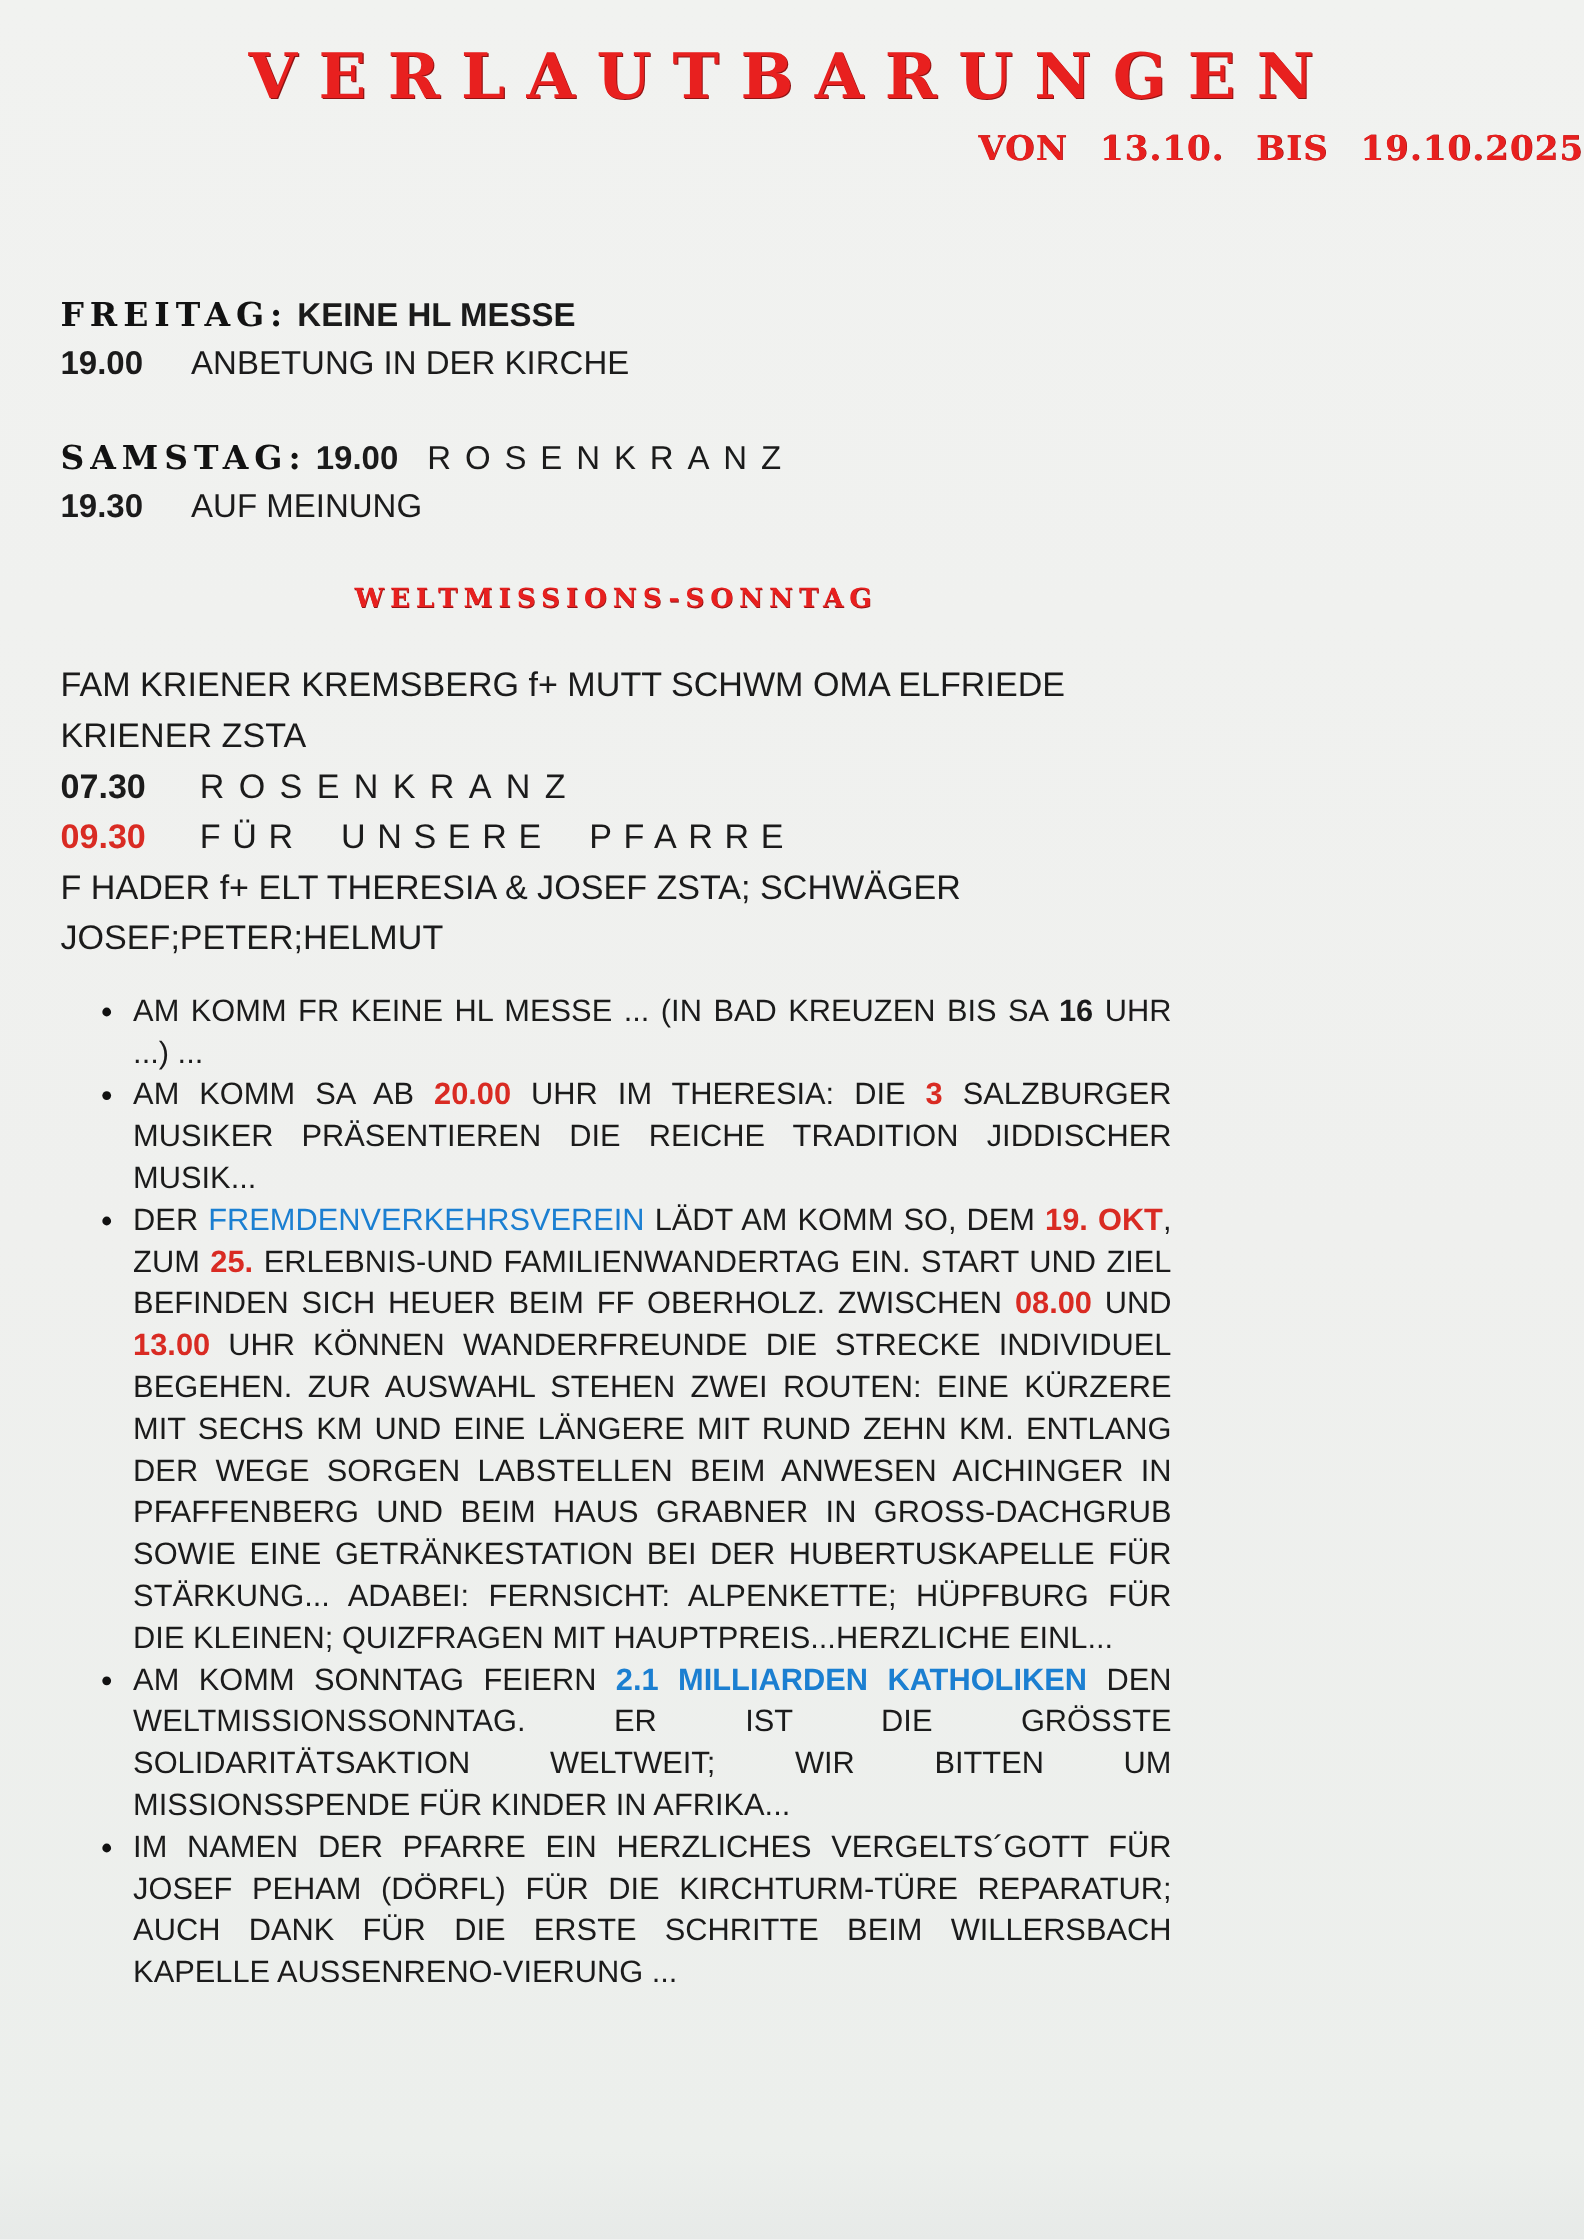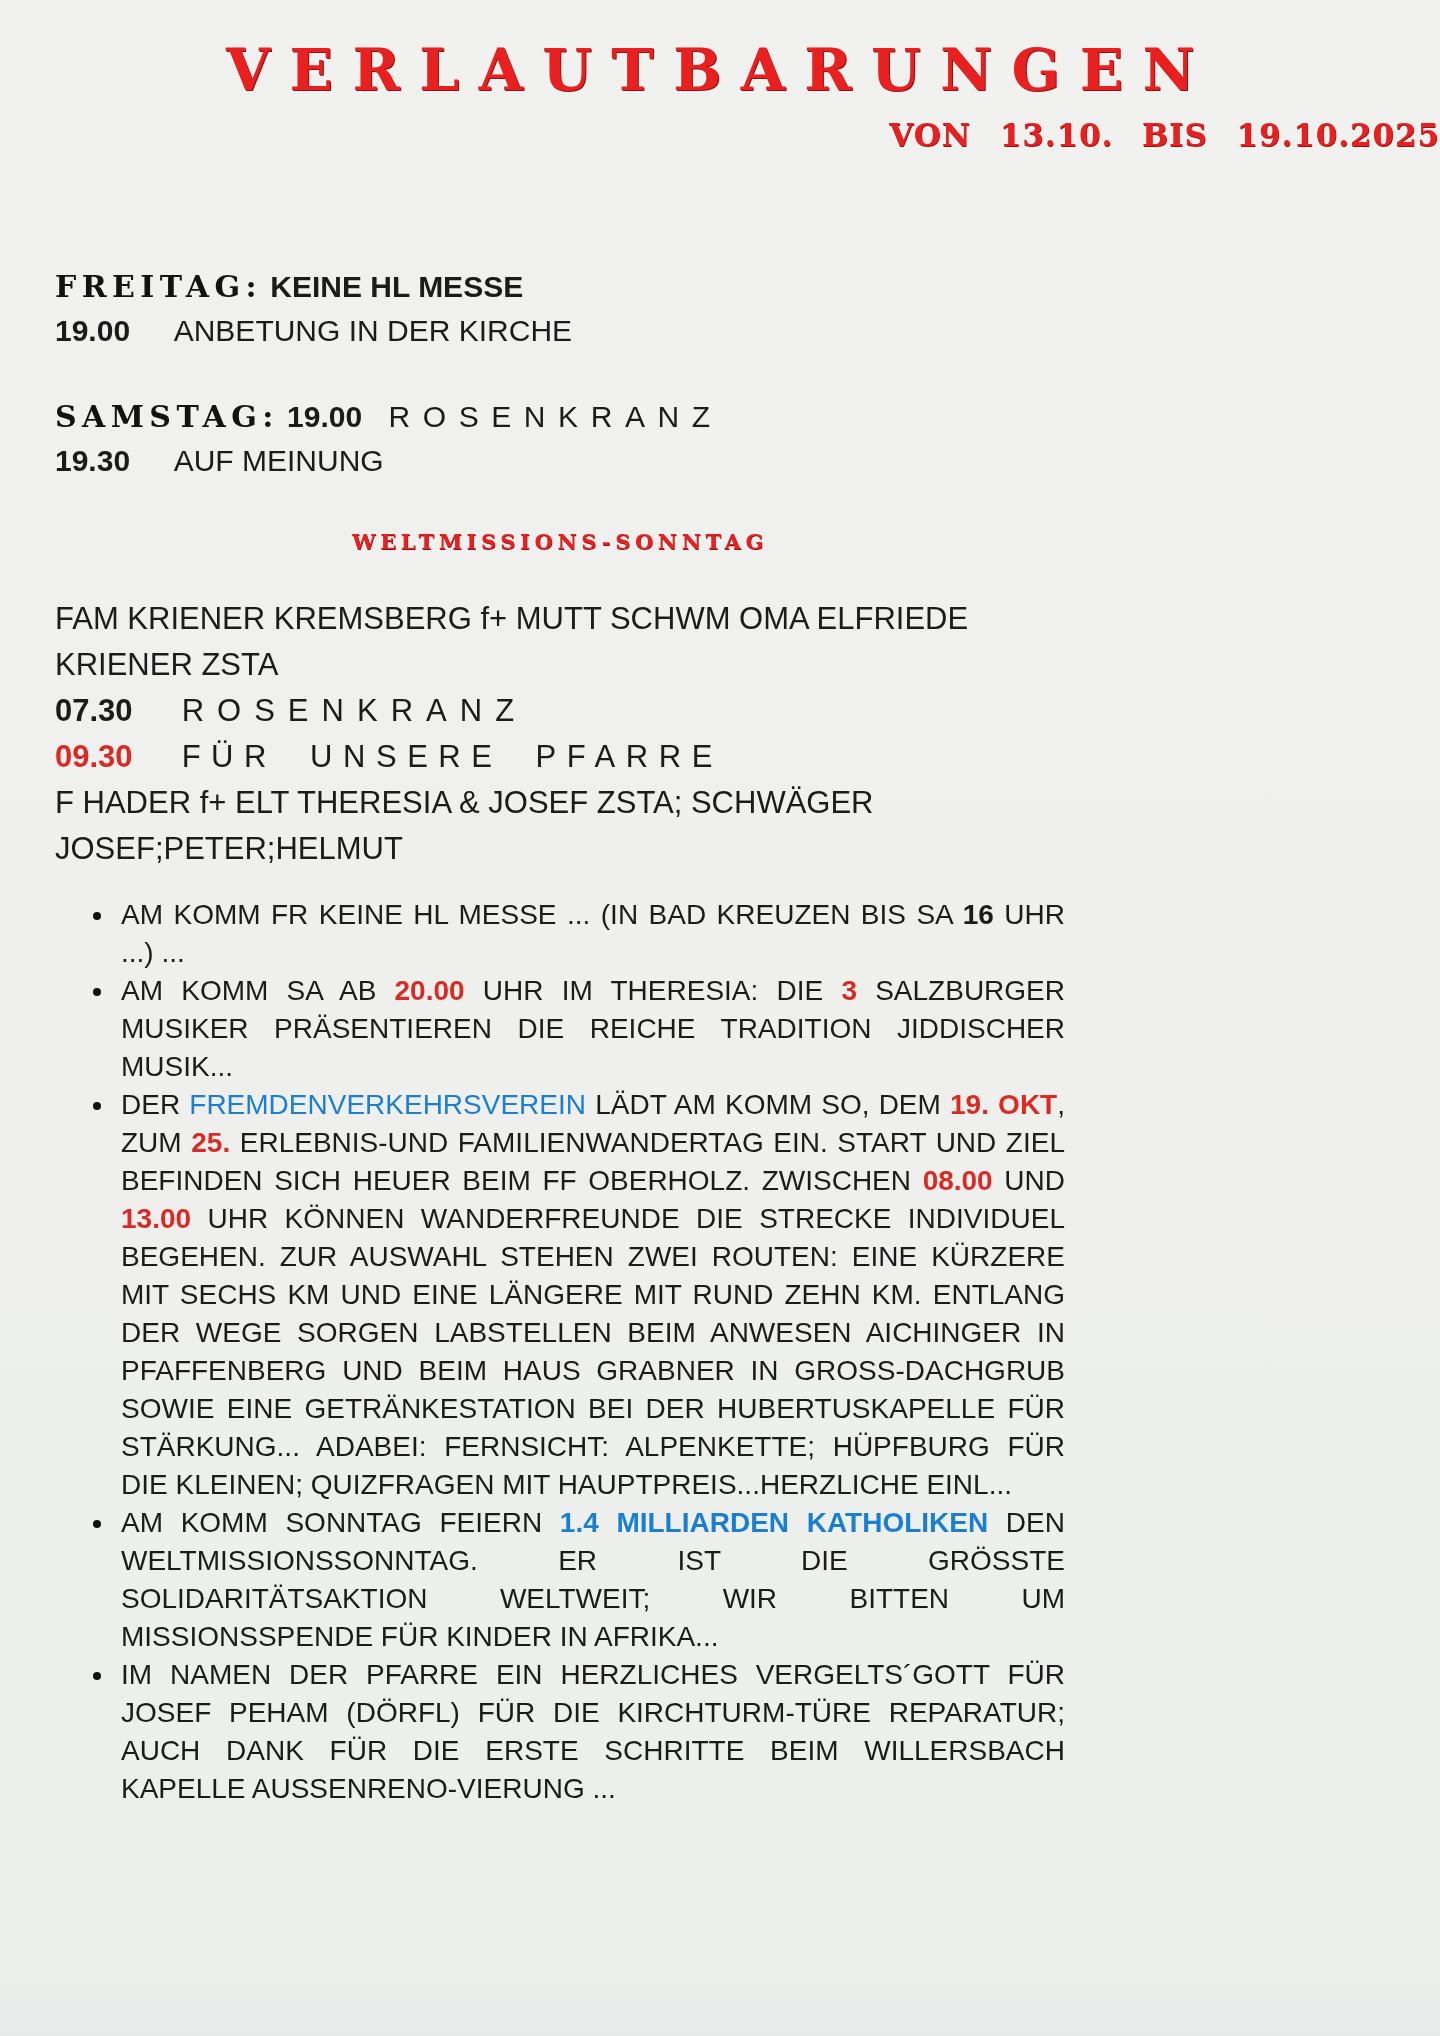--- a/index.html
+++ b/index.html
@@ -56,21 +56,21 @@
   }
   .b{font-weight:bold;}
   .time{display:inline-block;min-width:112px;font-weight:bold;}
   .spaced{letter-spacing:0.42em;}
   .spaced-words{letter-spacing:0.34em;word-spacing:0.45em;}
 
   .red-heading{
     text-align:center;
     font-family:"DejaVu Serif","Liberation Serif",serif;
     font-weight:bold;
-    font-size:21px;
+    font-size:24px;
     letter-spacing:0.22em;
     color:var(--title_red);
     text-shadow:0.5px 0.5px 0 #8f1314;
     margin:46px 0 0 0;
   }
 
   .mass{font-size:31px;line-height:46px;}
   .mass-0800{margin-top:42px;}
   .mass-0930{}
   .time-red{display:inline-block;min-width:118px;font-weight:bold;color:var(--red);}
@@ -148,18 +148,18 @@
         <span class="time-red">09.30</span>
         <span class="spaced-words">FÜR UNSERE PFARRE</span>
       </div>
       <div>F HADER f+ ELT THERESIA &amp; JOSEF ZSTA; SCHWÄGER JOSEF;PETER;HELMUT</div>
     </div>
 
     <ul class="bullets">
         <li><span>AM KOMM FR KEINE HL MESSE ... (IN BAD KREUZEN BIS SA </span><span class="seg-b">16</span><span> UHR ...) ...</span></li>
         <li><span>AM KOMM SA AB </span><span class="seg-rb">20.00</span><span> UHR IM THERESIA: DIE </span><span class="seg-rb">3</span><span> SALZBURGER MUSIKER PRÄSENTIEREN DIE REICHE TRADITION JIDDISCHER MUSIK...</span></li>
         <li><span>DER </span><span class="seg-bl">FREMDENVERKEHRSVEREIN</span><span> LÄDT AM KOMM SO, DEM </span><span class="seg-rb">19. OKT</span><span>, ZUM </span><span class="seg-rb">25.</span><span> ERLEBNIS-UND FAMILIENWANDERTAG EIN. START UND ZIEL BEFINDEN SICH HEUER BEIM FF OBERHOLZ. ZWISCHEN </span><span class="seg-rb">08.00</span><span> UND </span><span class="seg-rb">13.00</span><span> UHR KÖNNEN WANDERFREUNDE DIE STRECKE INDIVIDUEL BEGEHEN. ZUR AUSWAHL STEHEN ZWEI ROUTEN: EINE KÜRZERE MIT SECHS KM UND EINE LÄNGERE MIT RUND ZEHN KM. ENTLANG DER WEGE SORGEN LABSTELLEN BEIM ANWESEN AICHINGER IN PFAFFENBERG UND BEIM HAUS GRABNER IN GROSS-DACHGRUB SOWIE EINE GETRÄNKESTATION BEI DER HUBERTUSKAPELLE FÜR STÄRKUNG... ADABEI: FERNSICHT: ALPENKETTE; HÜPFBURG FÜR DIE KLEINEN; QUIZFRAGEN MIT HAUPTPREIS...HERZLICHE EINL...</span></li>
-        <li><span>AM KOMM SONNTAG FEIERN </span><span class="seg-blb">1.4 MILLIARDEN KATHOLIKEN</span><span> DEN WELTMISSIONSSONNTAG. ER IST DIE GRÖSSTE SOLIDARITÄTSAKTION WELTWEIT; WIR BITTEN UM MISSIONSSPENDE FÜR KINDER IN AFRIKA...</span></li>
+        <li><span>AM KOMM SONNTAG FEIERN </span><span class="seg-blb">2.1 MILLIARDEN KATHOLIKEN</span><span> DEN WELTMISSIONSSONNTAG. ER IST DIE GRÖSSTE SOLIDARITÄTSAKTION WELTWEIT; WIR BITTEN UM MISSIONSSPENDE FÜR KINDER IN AFRIKA...</span></li>
         <li><span>IM NAMEN DER PFARRE EIN HERZLICHES VERGELTS´GOTT FÜR JOSEF PEHAM (DÖRFL) FÜR DIE KIRCHTURM-TÜRE REPARATUR; AUCH DANK FÜR DIE ERSTE SCHRITTE BEIM WILLERSBACH KAPELLE AUSSENRENO-VIERUNG ...</span></li>
       </ul>
 
   </div>
 </div>
 
 </body></html>

